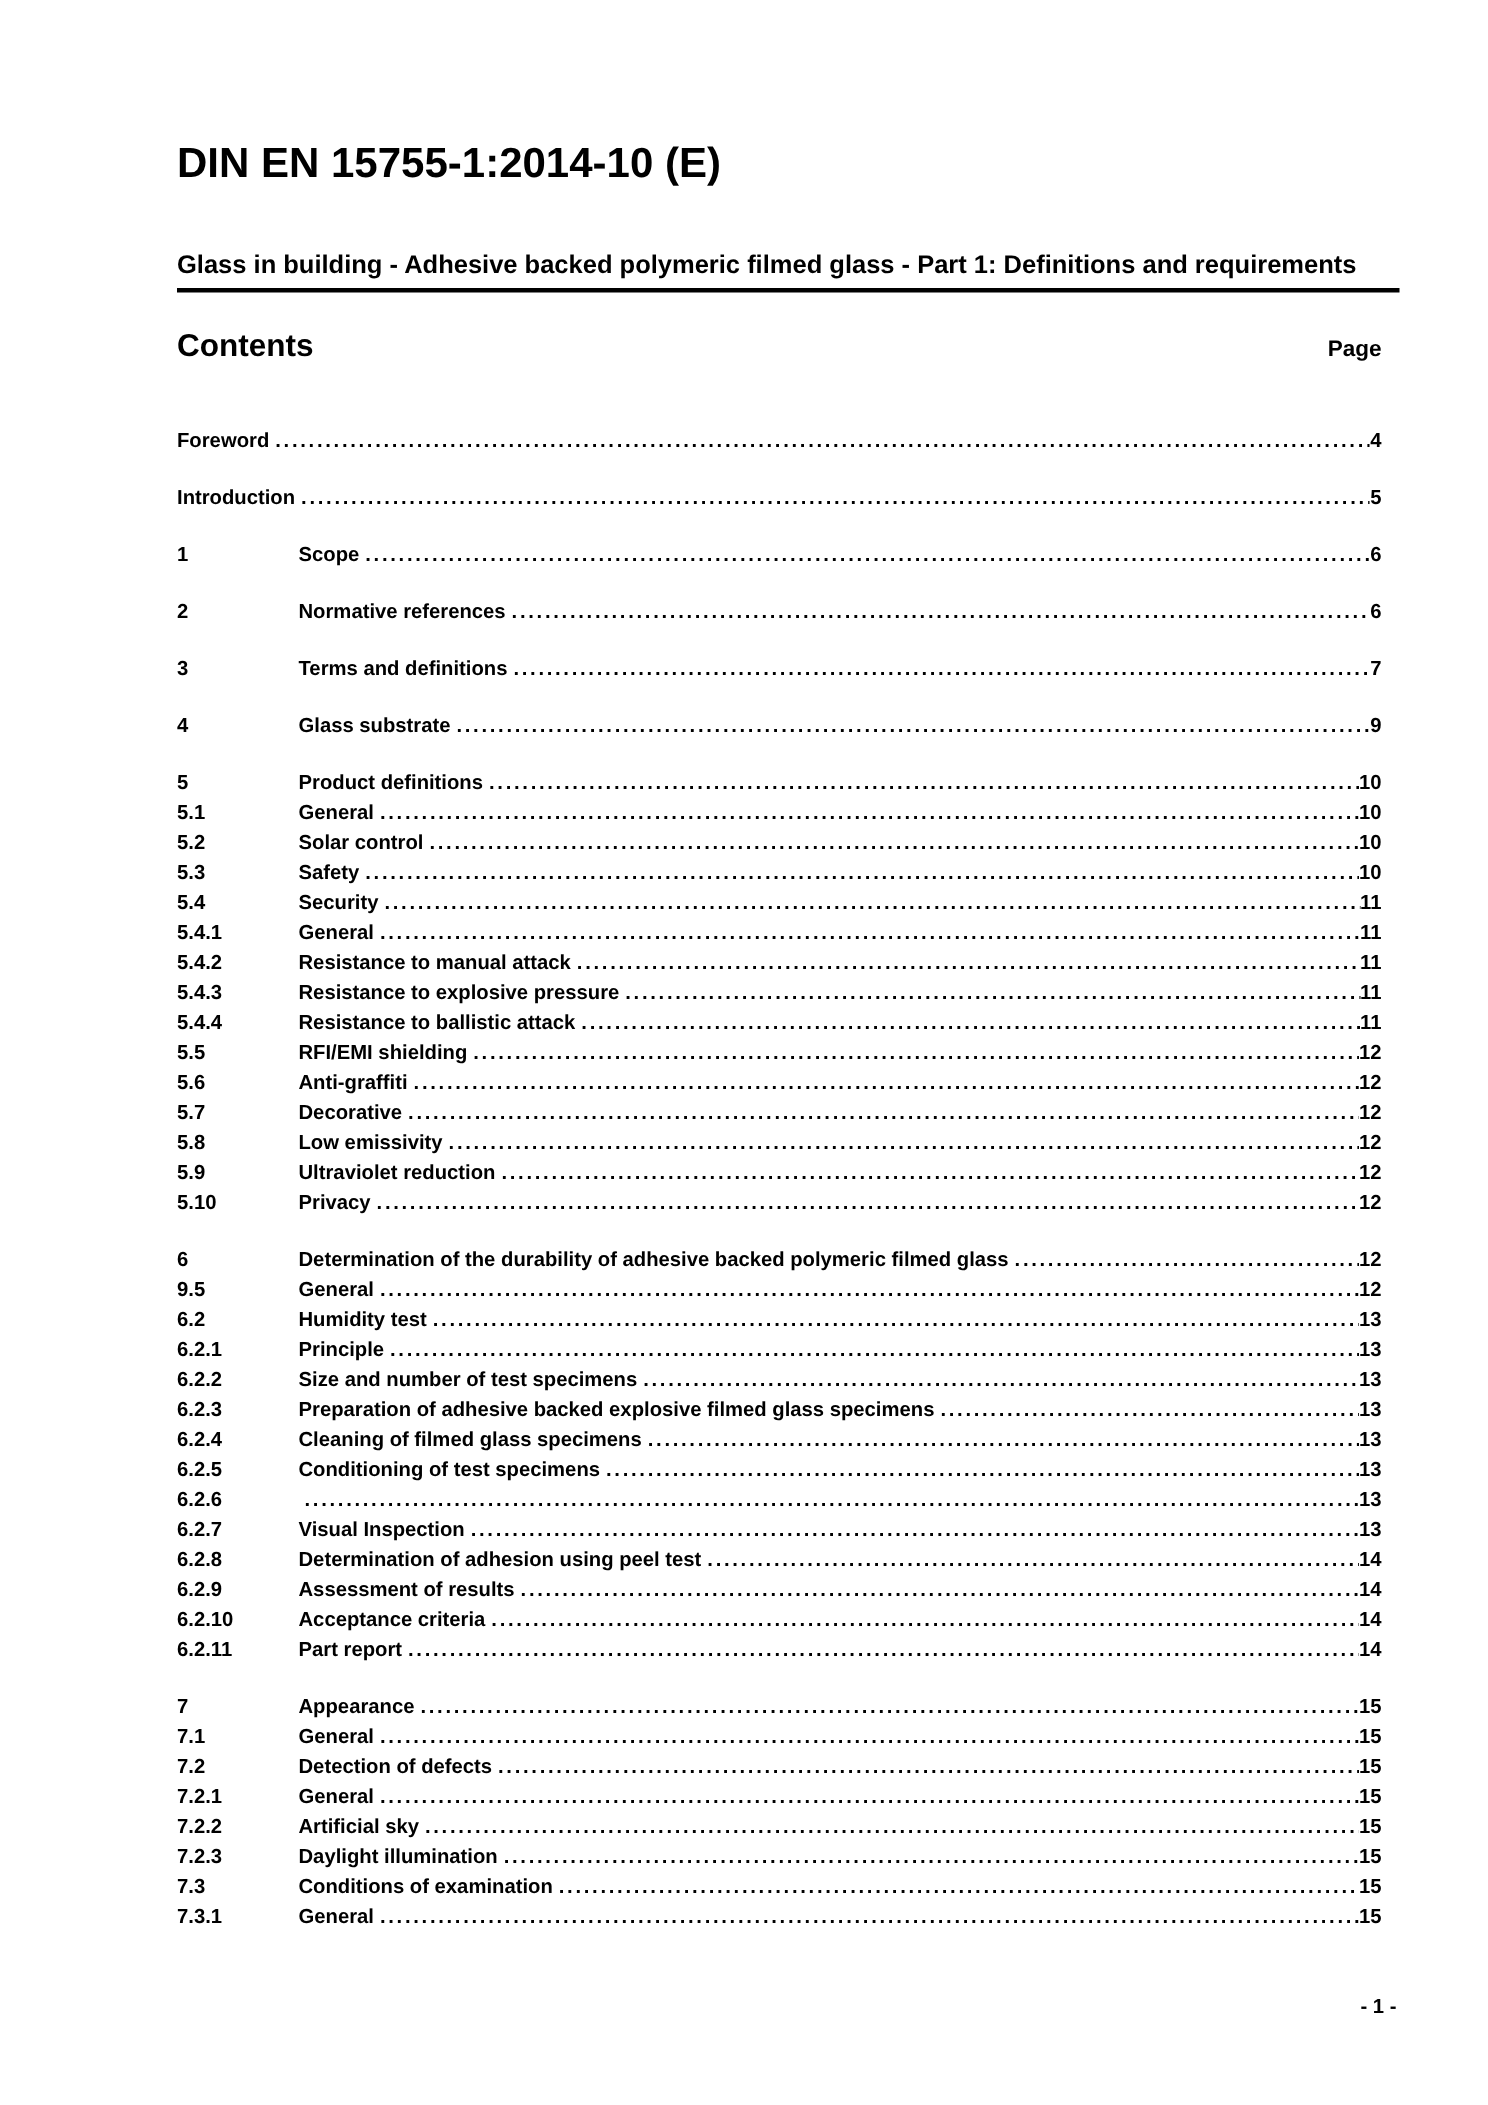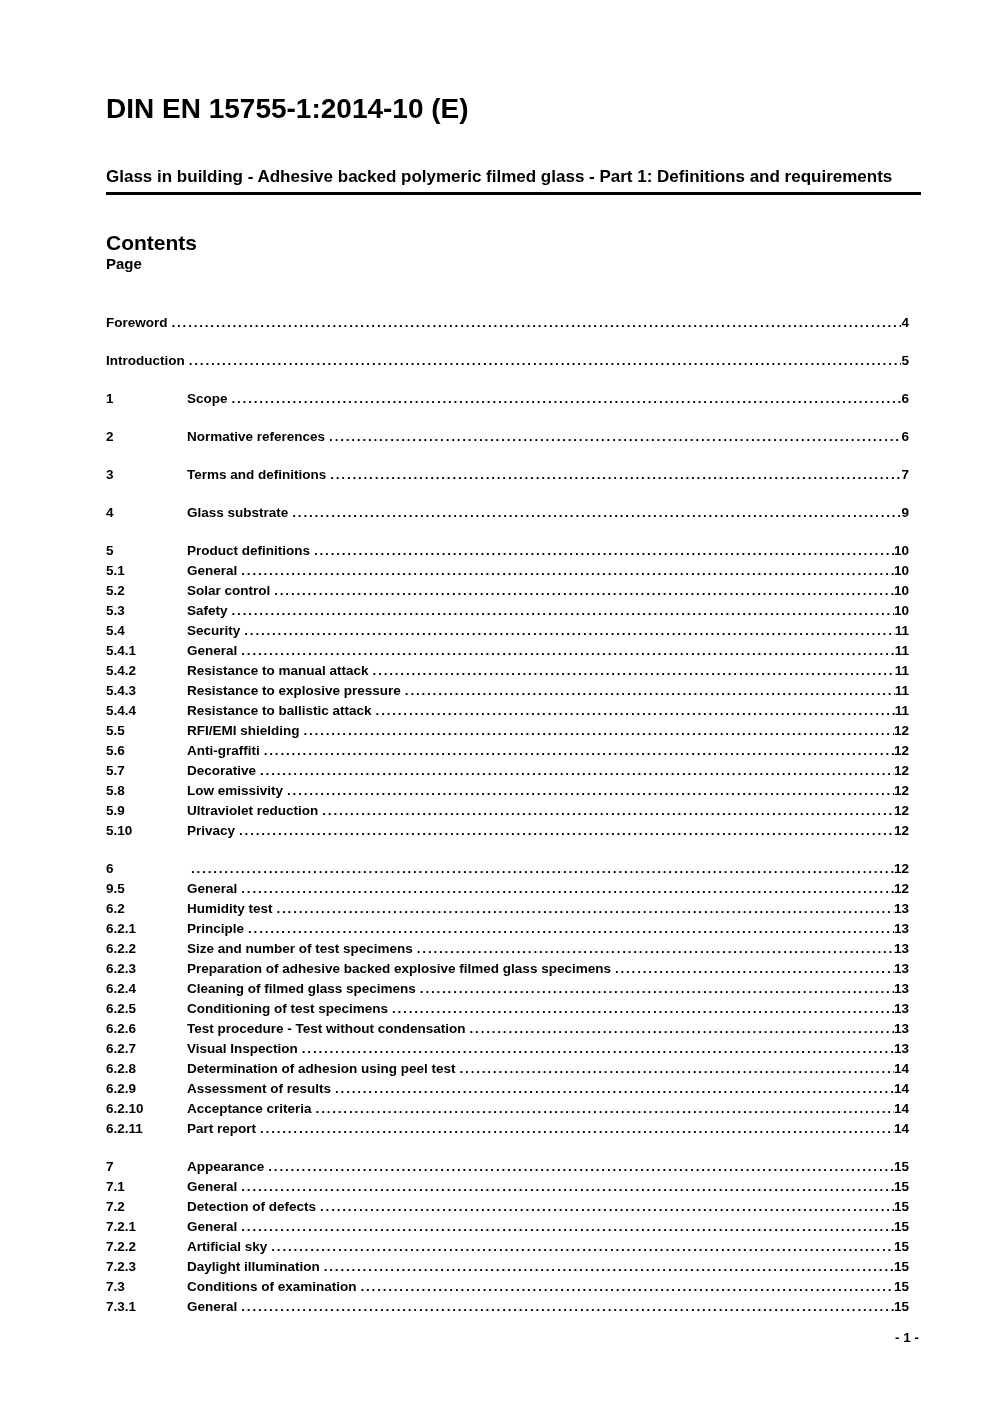--- a/index.html
+++ b/index.html
@@ -8,45 +8,44 @@
     height: 1403px;
     background: #ffffff;
     color: #000000;
     font-family: "Liberation Sans", sans-serif;
     font-weight: bold;
     position: relative;
     overflow: hidden;
   }
   .page {
     position: absolute;
-    left: 106px;
+    left: 118px;
     top: 0;
     width: 815px;
     height: 100%;
   }
   .doc-code {
     margin: 92px 0 0 0;
     font-size: 28px;
     line-height: 34px;
     font-weight: bold;
   }
   .doc-title {
     margin-top: 40px;
     font-size: 17px;
     line-height: 21px;
     padding-bottom: 5px;
     border-bottom: 3px solid #000;
   }
   .contents-header {
-    margin-top: 36px;
+    margin-top: 24px;
     display: flex;
     justify-content: space-between;
     align-items: baseline;
     padding-right: 12px;
-    flex-direction: column;
   }
   .contents-heading {
     margin: 0;
     font-size: 21px;
     line-height: 24px;
   }
   .page-col-label {
     font-size: 15px;
   }
   .toc {
@@ -244,20 +243,21 @@
         <div class="toc-row">
     <span class="toc-num">5.10</span>
     <span class="toc-label">Privacy</span>
     <span class="toc-leader"></span>
     <span class="toc-page">12</span>
   </div>
       </div>
       <div class="toc-group">
         <div class="toc-row">
     <span class="toc-num">6</span>
+    <span class="toc-label">Determination of the durability of adhesive backed polymeric filmed glass</span>
     <span class="toc-leader"></span>
     <span class="toc-page">12</span>
   </div>
         <div class="toc-row">
     <span class="toc-num">9.5</span>
     <span class="toc-label">General</span>
     <span class="toc-leader"></span>
     <span class="toc-page">12</span>
   </div>
         <div class="toc-row">
@@ -291,21 +291,20 @@
     <span class="toc-page">13</span>
   </div>
         <div class="toc-row">
     <span class="toc-num">6.2.5</span>
     <span class="toc-label">Conditioning of test specimens</span>
     <span class="toc-leader"></span>
     <span class="toc-page">13</span>
   </div>
         <div class="toc-row">
     <span class="toc-num">6.2.6</span>
-    <span class="toc-label">Test procedure - Test without condensation</span>
     <span class="toc-leader"></span>
     <span class="toc-page">13</span>
   </div>
         <div class="toc-row">
     <span class="toc-num">6.2.7</span>
     <span class="toc-label">Visual Inspection</span>
     <span class="toc-leader"></span>
     <span class="toc-page">13</span>
   </div>
         <div class="toc-row">

